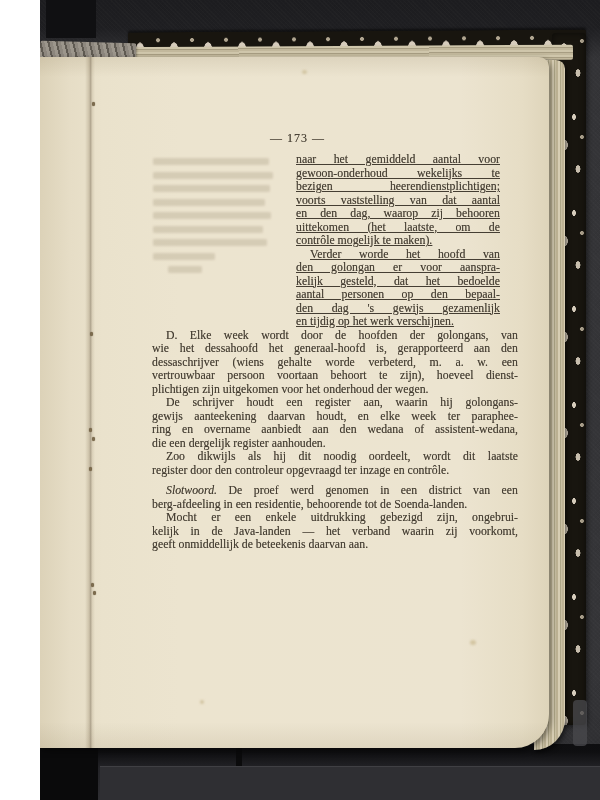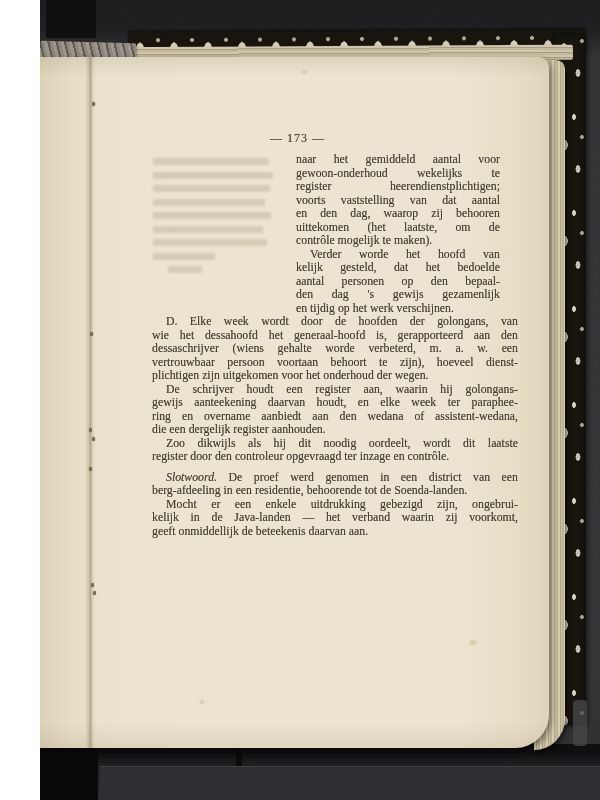--- a/index.html
+++ b/index.html
@@ -58,21 +58,21 @@
   
   .ghost{position:absolute;left:113px;top:101px;width:122px;}
   .gline{height:7px;border-radius:2px;background:rgba(125,108,80,0.20);filter:blur(0.8px);margin-bottom:6.5px;}
   
   .pagenum{position:absolute;left:150px;top:74px;width:215px;text-align:center;
     font-size:12px;letter-spacing:1px;color:#4a4337;text-shadow:0 0 0.5px rgba(70,62,50,.6);}
   .text-block{position:absolute;left:112px;top:96px;width:366px;
     font-size:11.8px;color:#453e33;text-shadow:0 0 0.5px rgba(70,62,50,.55);}
   .para{margin:0;}
   .para.gap{margin-top:7px;}
-  .para.bq{margin-left:144px;width:204px;}
+  .para.bq{margin-left:144px;width:204px;text-decoration:underline;}
   .line{height:13.5px;line-height:13.5px;white-space:normal;
     text-align:justify;text-align-last:justify;}
   .line.last{text-align-last:left;}
   .line.ind{text-indent:14px;}
   .line i{}
 </style>
 </head>
 <body>
 
 <div class="scene">
@@ -99,28 +99,29 @@
         <div class="gline" style="width: 110px;"></div>
         <div class="gline" style="width: 114px;"></div>
         <div class="gline" style="width: 62px;"></div>
         <div class="gline" style="width: 34px; margin-left: 15px;"></div>
       </div>
     <div class="pagenum">— 173 —</div>
     <div class="text-block">
         <div class="para bq">
           <div class="line">naar het gemiddeld aantal voor</div>
           <div class="line">gewoon-onderhoud wekelijks te</div>
-          <div class="line">register heerendienstplichtigen;</div>
+          <div class="line">bezigen heerendienstplichtigen;</div>
           <div class="line">voorts vaststelling van dat aantal</div>
           <div class="line">en den dag, waarop zij behooren</div>
           <div class="line">uittekomen (het laatste, om de</div>
           <div class="line last">contrôle mogelijk te maken).</div>
         </div>
         <div class="para bq">
           <div class="line ind">Verder worde het hoofd van</div>
+          <div class="line">den golongan er voor aanspra-</div>
           <div class="line">kelijk gesteld, dat het bedoelde</div>
           <div class="line">aantal personen op den bepaal-</div>
           <div class="line">den dag 's gewijs gezamenlijk</div>
           <div class="line last">en tijdig op het werk verschijnen.</div>
         </div>
         <div class="para main">
           <div class="line ind">D. Elke week wordt door de hoofden der golongans, van</div>
           <div class="line">wie het dessahoofd het generaal-hoofd is, gerapporteerd aan den</div>
           <div class="line">dessaschrijver (wiens gehalte worde verbeterd, m. a. w. een</div>
           <div class="line">vertrouwbaar persoon voortaan behoort te zijn), hoeveel dienst-</div>

